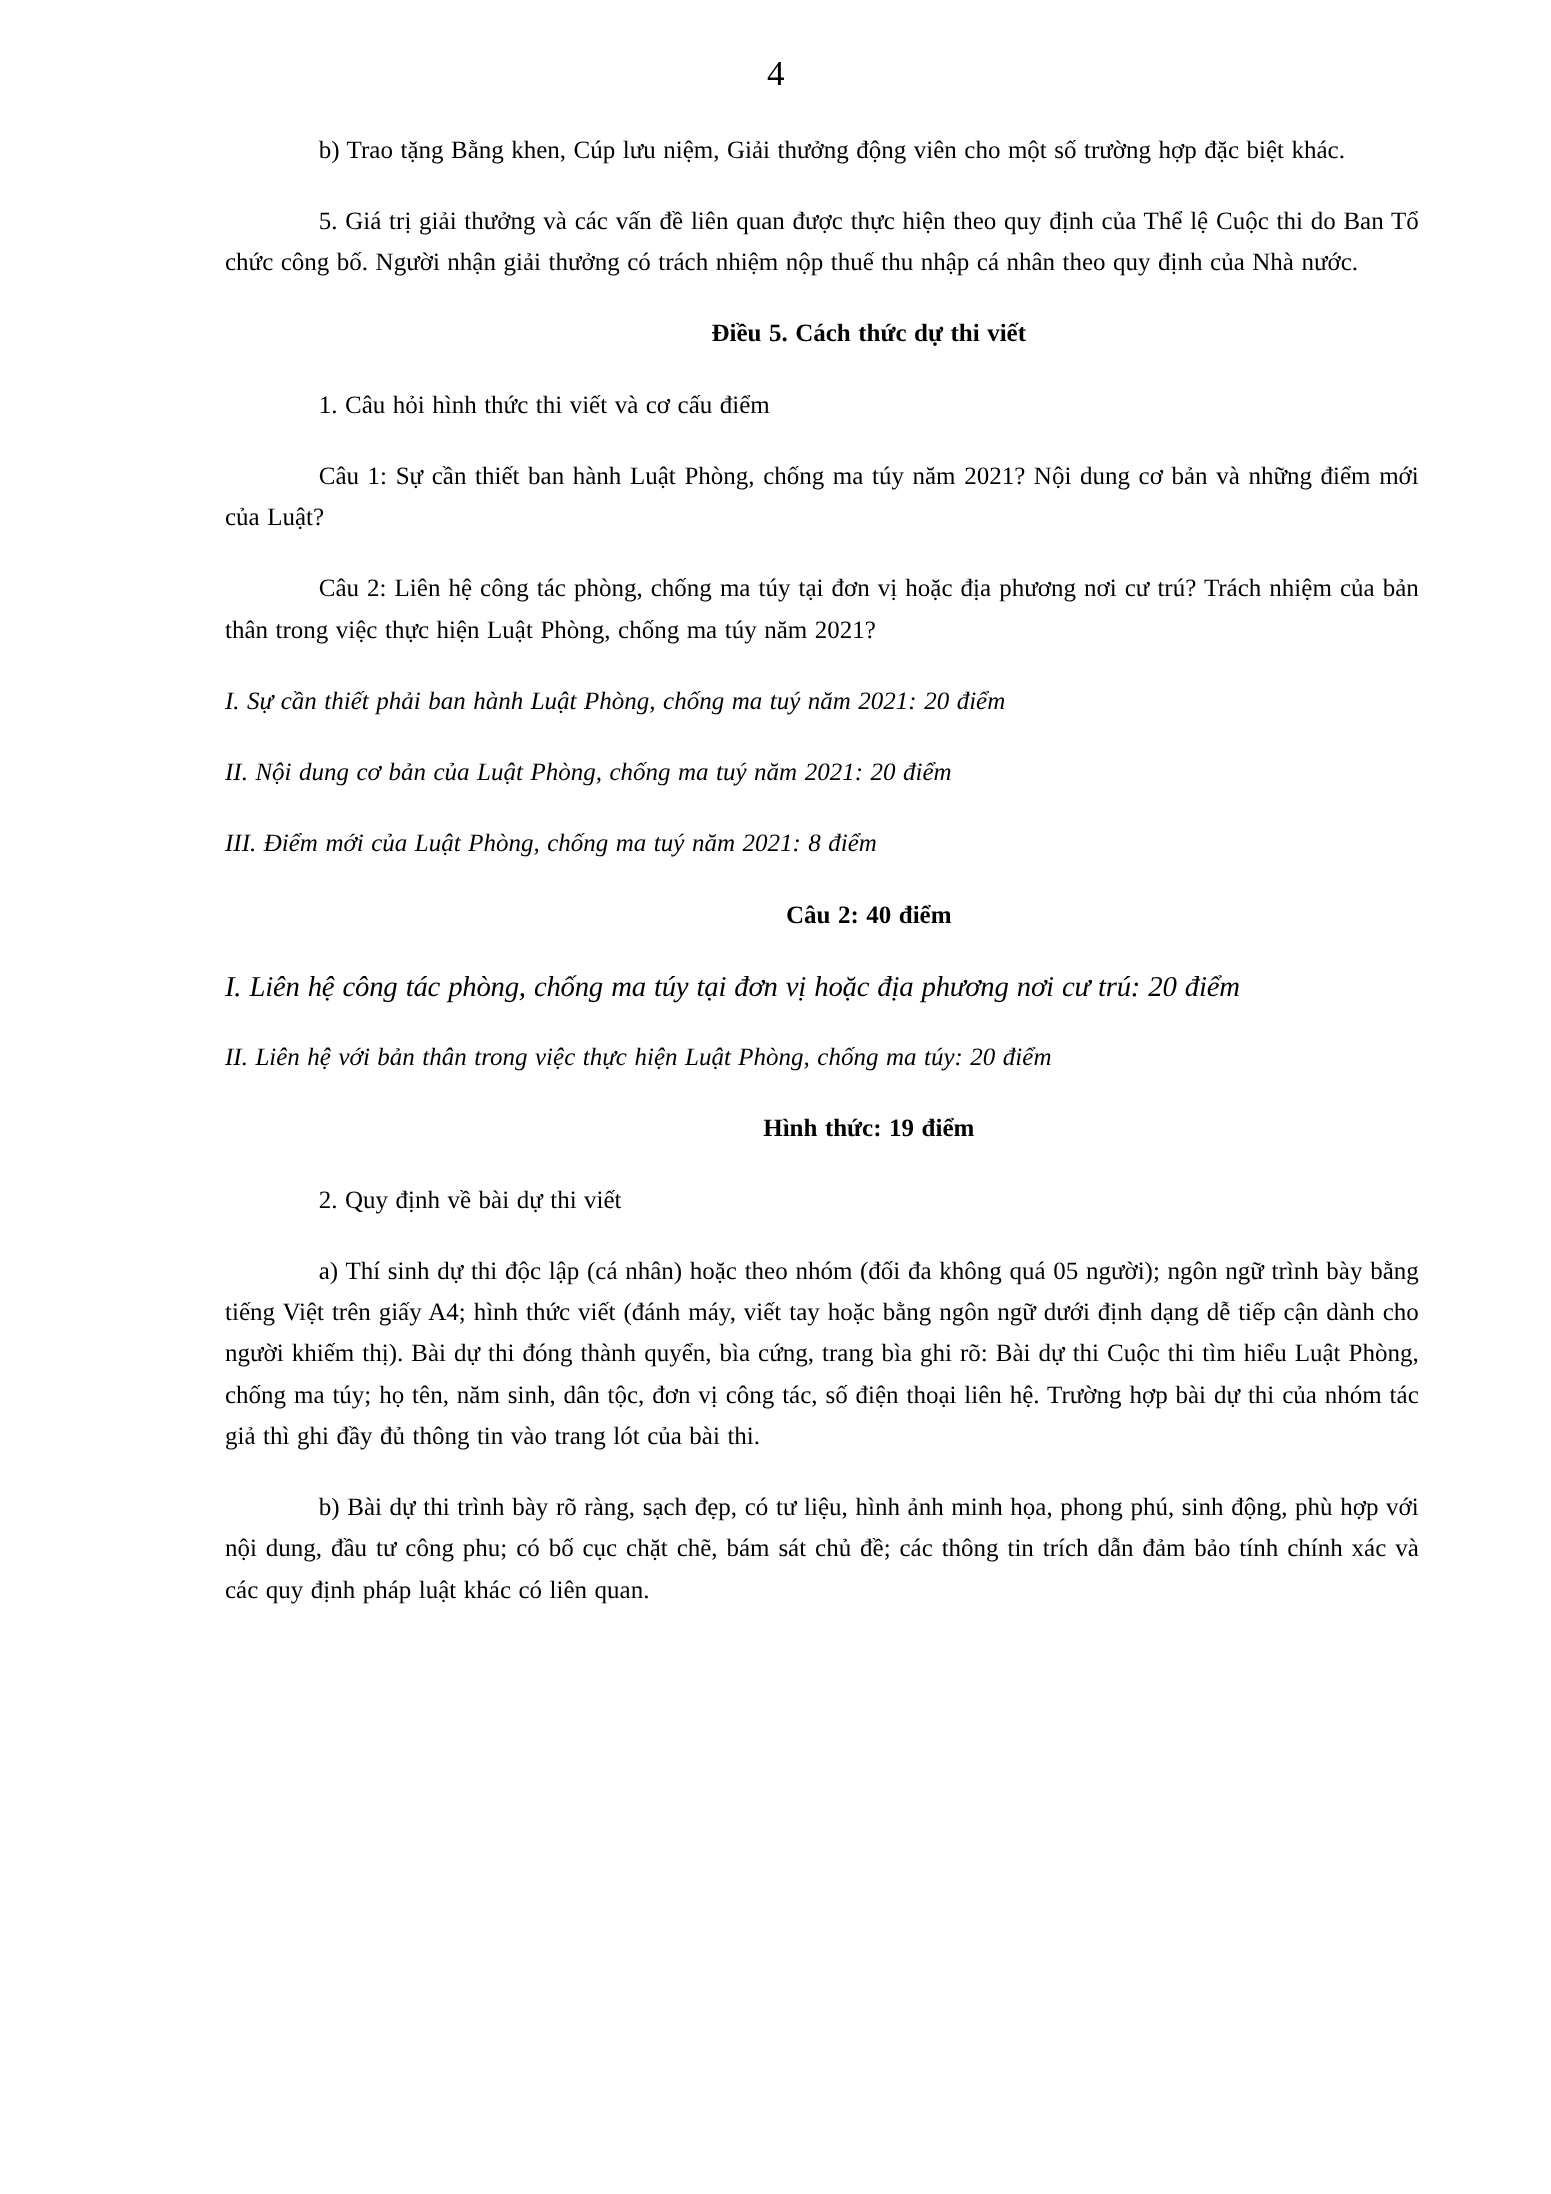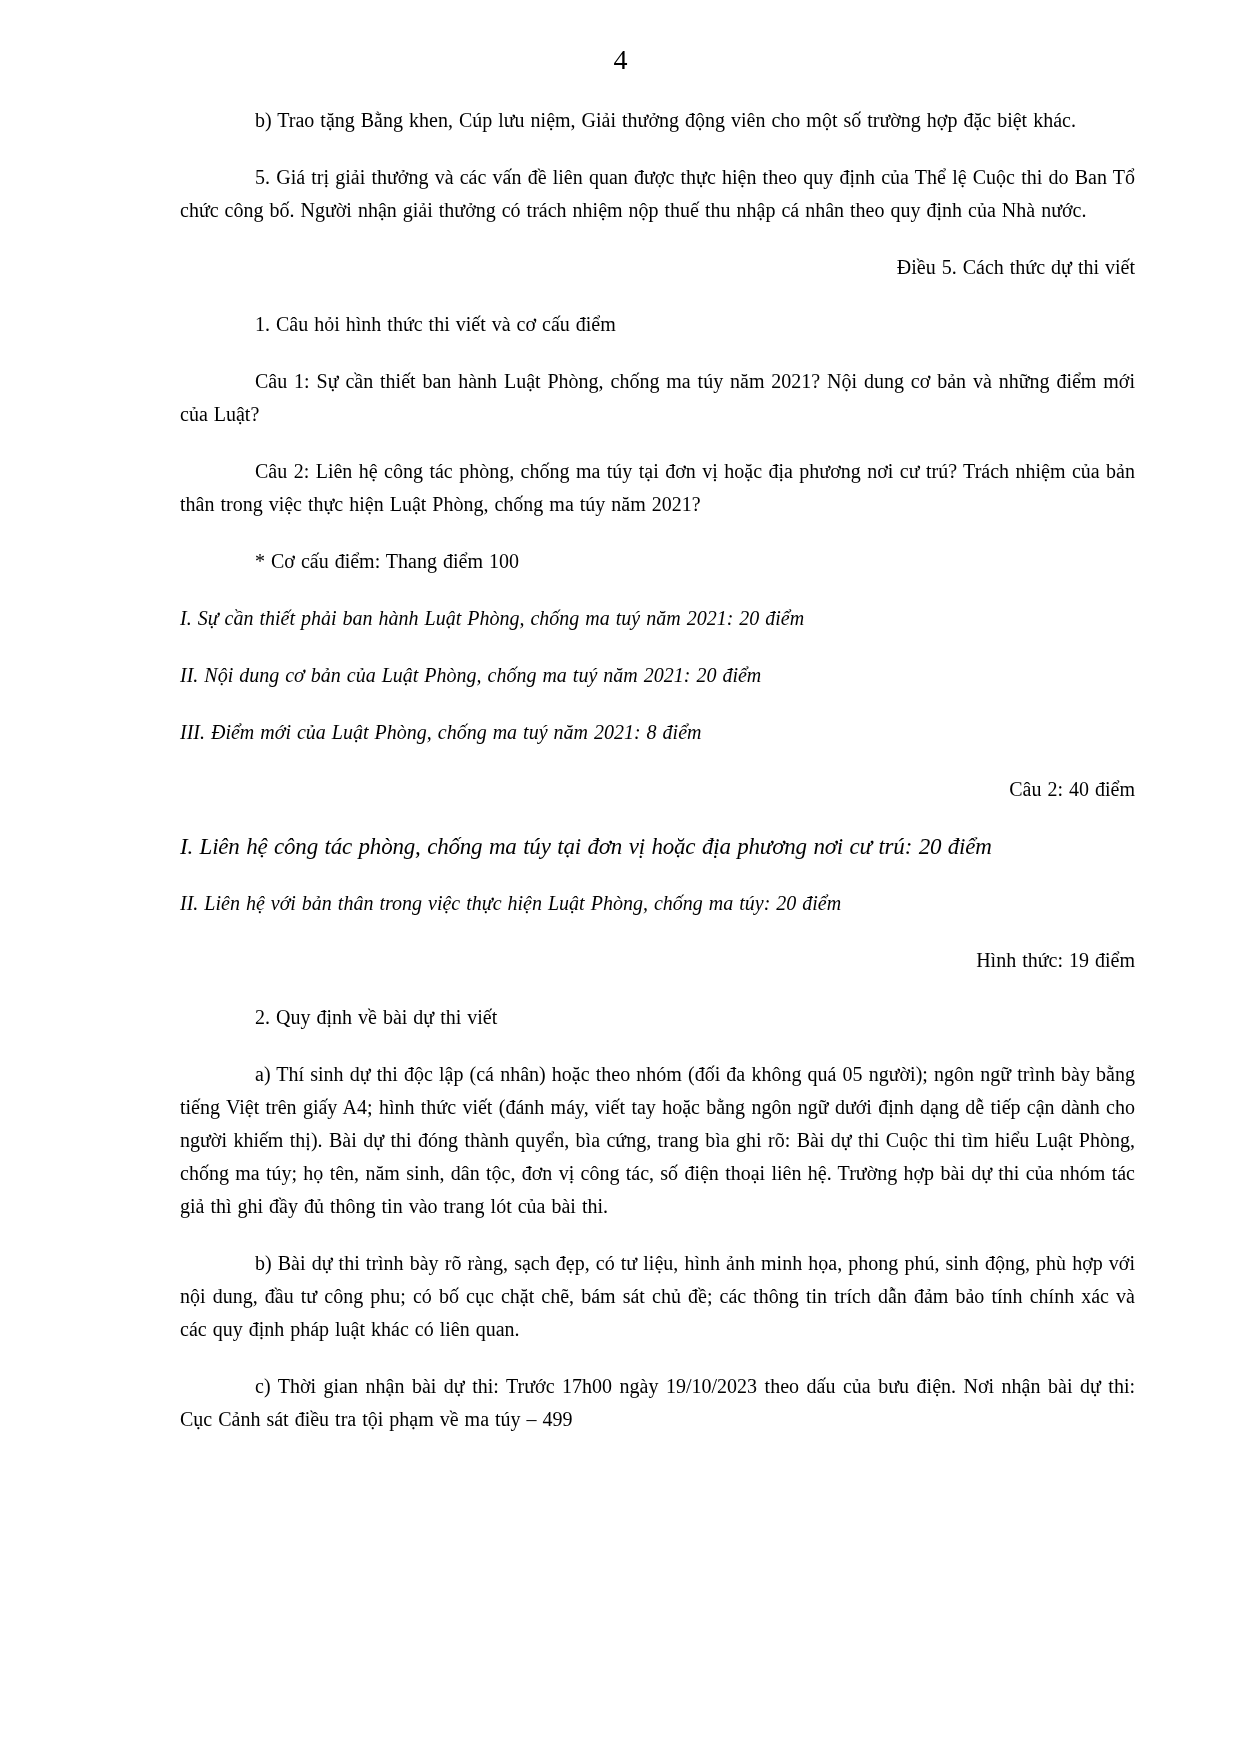--- a/index.html
+++ b/index.html
@@ -33,22 +33,22 @@
   }
   p.para {
     margin: 0 0 24px 0;
     font-size: 20px;
     line-height: 33px;
     text-align: justify;
     text-indent: 75px;
     word-spacing: 1px;
   }
   p.para.bold {
-    font-weight: normal;
-    text-align: right;
+    font-weight: bold;
+    text-align: center;
   }
   p.para.noindent {
     text-indent: 0;
     font-style: italic;
   }
   p.para.condensed {
     font-size: 23px;
     letter-spacing: -0.2px;
     white-space: nowrap;
   }
@@ -65,21 +65,20 @@
     <p class="para">5. Giá trị giải thưởng và các vấn đề liên quan được thực hiện theo quy định của Thể lệ Cuộc thi do Ban Tổ chức công bố. Người nhận giải thưởng có trách nhiệm nộp thuế thu nhập cá nhân theo quy định của Nhà nước.</p>
 
     <p class="para bold">Điều 5. Cách thức dự thi viết</p>
 
     <p class="para">1. Câu hỏi hình thức thi viết và cơ cấu điểm</p>
 
     <p class="para">Câu 1: Sự cần thiết ban hành Luật Phòng, chống ma túy năm 2021? Nội dung cơ bản và những điểm mới của Luật?</p>
 
     <p class="para">Câu 2: Liên hệ công tác phòng, chống ma túy tại đơn vị hoặc địa phương nơi cư trú? Trách nhiệm của bản thân trong việc thực hiện Luật Phòng, chống ma túy năm 2021?</p>
 
-    <p class="para">* Cơ cấu điểm: Thang điểm 100</p>
 
 
     <p class="para noindent">I. Sự cần thiết phải ban hành Luật Phòng, chống ma tuý năm 2021: 20 điểm</p>
 
     <p class="para noindent">II. Nội dung cơ bản của Luật Phòng, chống ma tuý năm 2021: 20 điểm</p>
 
     <p class="para noindent">III. Điểm mới của Luật Phòng, chống ma tuý năm 2021: 8 điểm</p>
 
     <p class="para bold">Câu 2: 40 điểm</p>
 
@@ -88,15 +87,14 @@
     <p class="para noindent">II. Liên hệ với bản thân trong việc thực hiện Luật Phòng, chống ma túy: 20 điểm</p>
 
     <p class="para bold">Hình thức: 19 điểm</p>
 
     <p class="para">2. Quy định về bài dự thi viết</p>
 
     <p class="para">a) Thí sinh dự thi độc lập (cá nhân) hoặc theo nhóm (đối đa không quá 05 người); ngôn ngữ trình bày bằng tiếng Việt trên giấy A4; hình thức viết (đánh máy, viết tay hoặc bằng ngôn ngữ dưới định dạng dễ tiếp cận dành cho người khiếm thị). Bài dự thi đóng thành quyển, bìa cứng, trang bìa ghi rõ: Bài dự thi Cuộc thi tìm hiểu Luật Phòng, chống ma túy; họ tên, năm sinh, dân tộc, đơn vị công tác, số điện thoại liên hệ. Trường hợp bài dự thi của nhóm tác giả thì ghi đầy đủ thông tin vào trang lót của bài thi.</p>
 
     <p class="para">b) Bài dự thi trình bày rõ ràng, sạch đẹp, có tư liệu, hình ảnh minh họa, phong phú, sinh động, phù hợp với nội dung, đầu tư công phu; có bố cục chặt chẽ, bám sát chủ đề; các thông tin trích dẫn đảm bảo tính chính xác và các quy định pháp luật khác có liên quan.</p>
 
-    <p class="para">c) Thời gian nhận bài dự thi: Trước 17h00 ngày 19/10/2023 theo dấu của bưu điện. Nơi nhận bài dự thi: Cục Cảnh sát điều tra tội phạm về ma túy – 499</p>
   </div>
 </div>
 
 </body></html>

